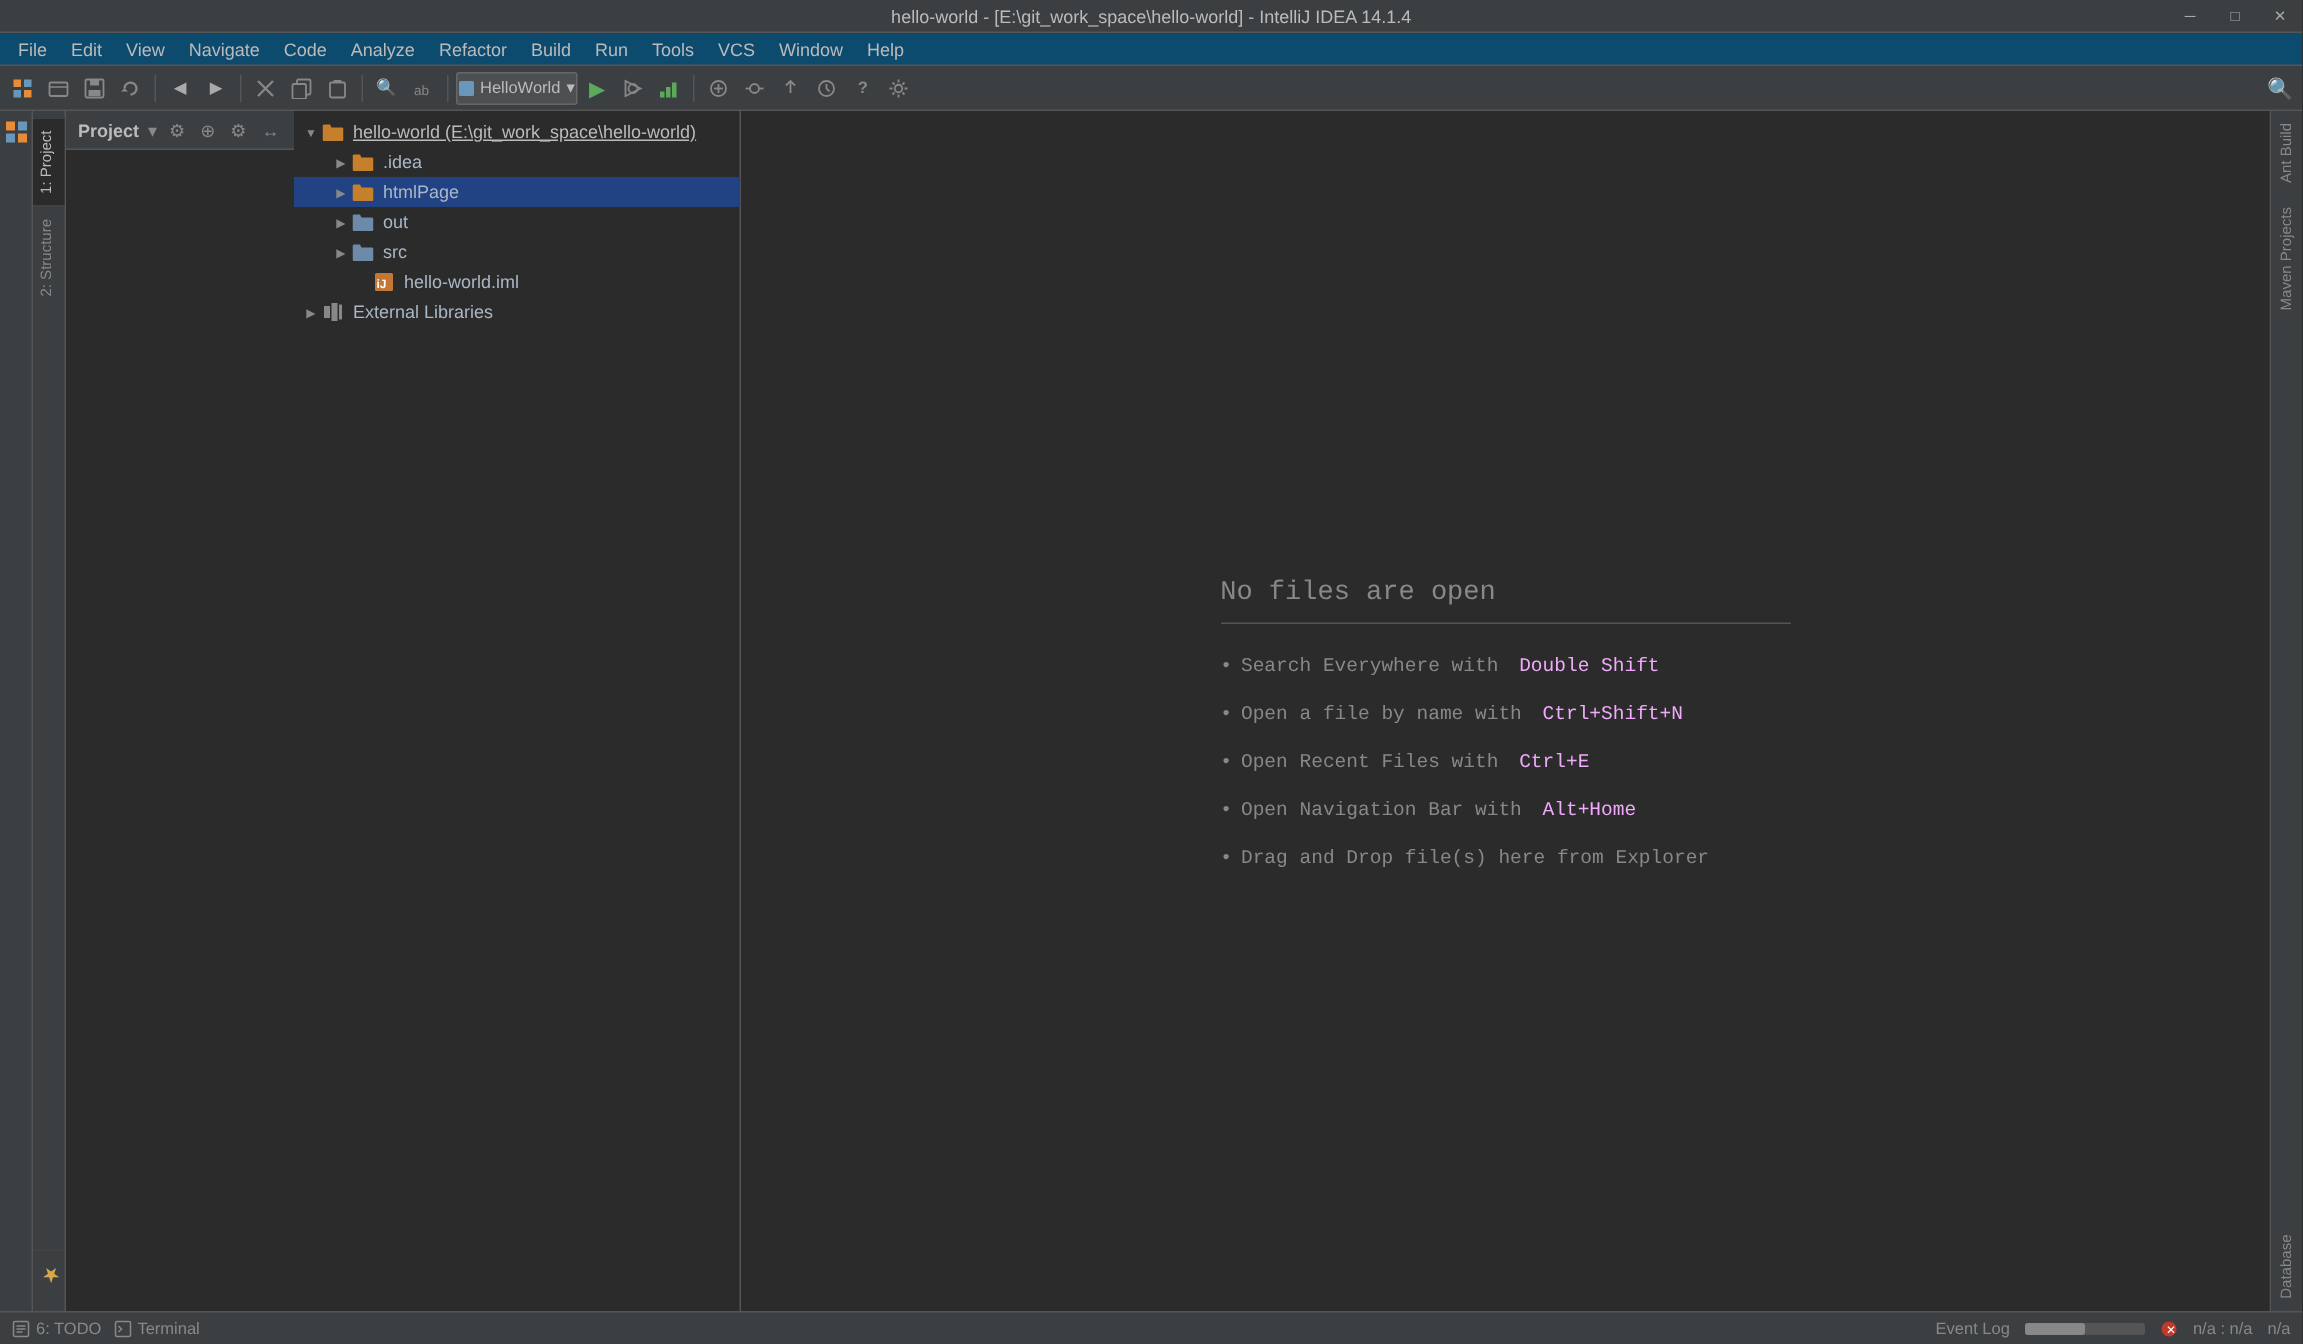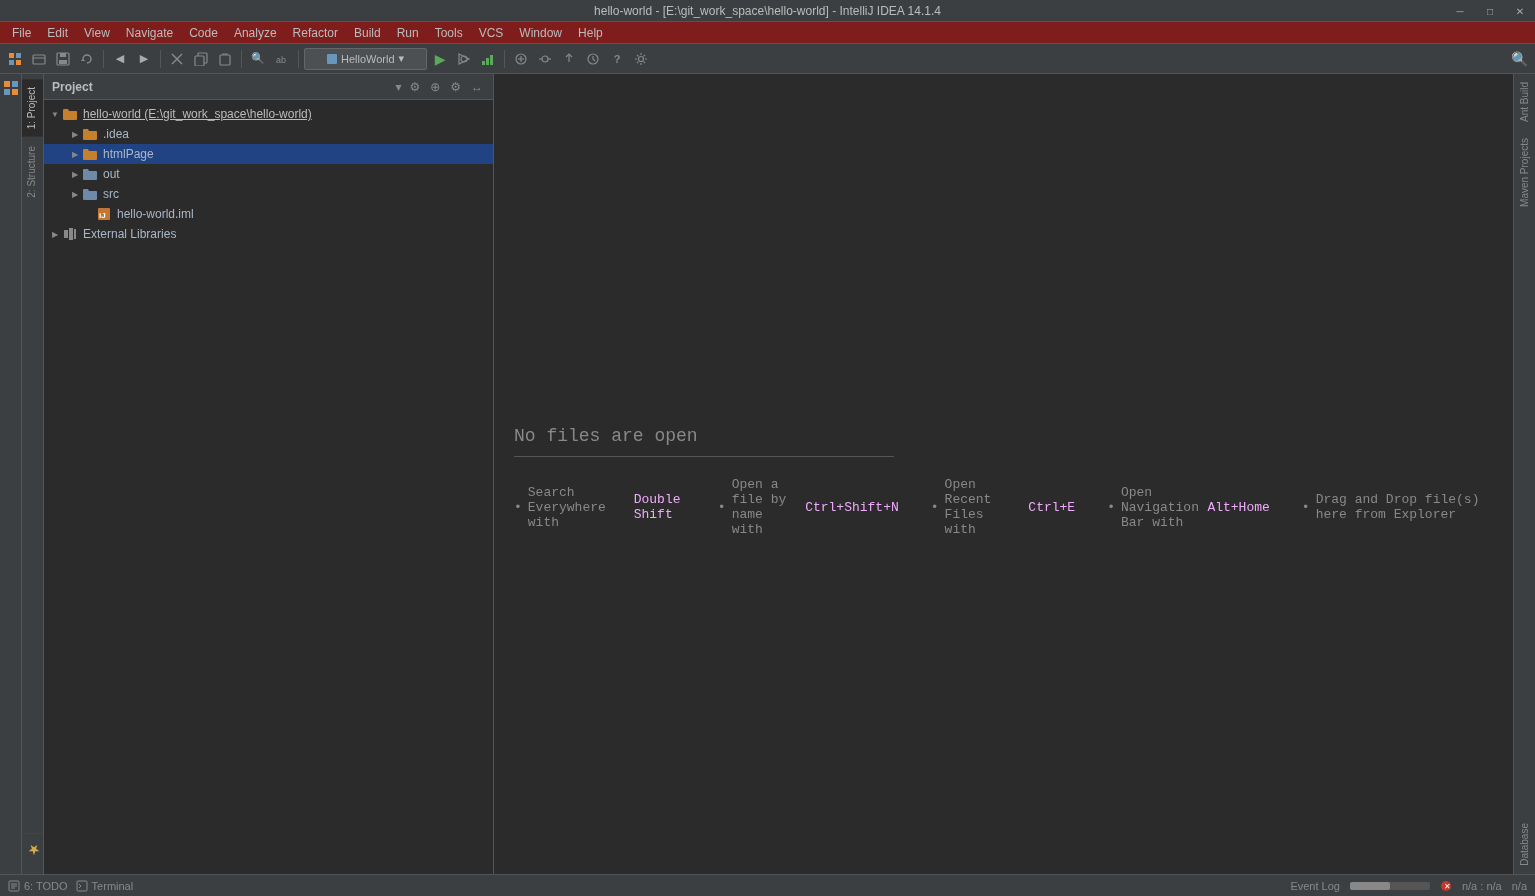--- a/index.html
+++ b/index.html
@@ -41,21 +41,21 @@
       display: flex;
       align-items: center;
       justify-content: center;
       color: #aaa;
       cursor: pointer;
       font-size: 10px;
     }
 
     
     .menu-bar {
-      background: #7f1d1d;
+      background: #0c4a6e;
       height: 22px;
       display: flex;
       align-items: center;
       padding: 0 4px;
       border-bottom: 1px solid #555;
       flex-shrink: 0;
     }
     .menu-item {
       padding: 2px 8px;
       color: #bbbbbb;
@@ -91,21 +91,21 @@
     .toolbar-separator {
       width: 1px;
       height: 18px;
       background: #555;
       margin: 0 3px;
     }
     .toolbar-dropdown {
       background: #4c5052;
       border: 1px solid #666;
       border-radius: 2px;
-      padding: 2px 22px;
+      padding: 2px 1px;
       color: #bbbbbb;
       font-size: 11px;
       display: flex;
       align-items: center;
       gap: 4px;
       cursor: pointer;
       height: 22px;
     }
     .toolbar-search {
       margin-left: auto;
@@ -121,21 +121,21 @@
       flex: 1;
       overflow: hidden;
     }
 
     
     .project-panel {
       width: 450px;
       background: #2b2b2b;
       border-right: 1px solid #555;
       display: flex;
-      flex-direction: column;
+      flex-direction: row;
       flex-shrink: 0;
     }
     .panel-header {
       background: #3c3f41;
       height: 26px;
       display: flex;
       align-items: center;
       padding: 0 8px;
       border-bottom: 1px solid #555;
       gap: 6px;
@@ -238,22 +238,22 @@
       font-family: 'Courier New', monospace;
       border-bottom: 1px solid #555;
       padding-bottom: 10px;
       margin-bottom: 20px;
       width: 380px;
       margin-top: 15px;
     }
     .shortcut-list {
       list-style: none;
       display: flex;
-      flex-direction: row;
-      gap: 32px;
+      flex-direction: column;
+      gap: 17px;
     }
     .shortcut-item {
       display: flex;
       align-items: center;
       gap: 6px;
       color: #888;
       font-size: 13px;
       font-family: 'Courier New', monospace;
     }
     .shortcut-item::before {

